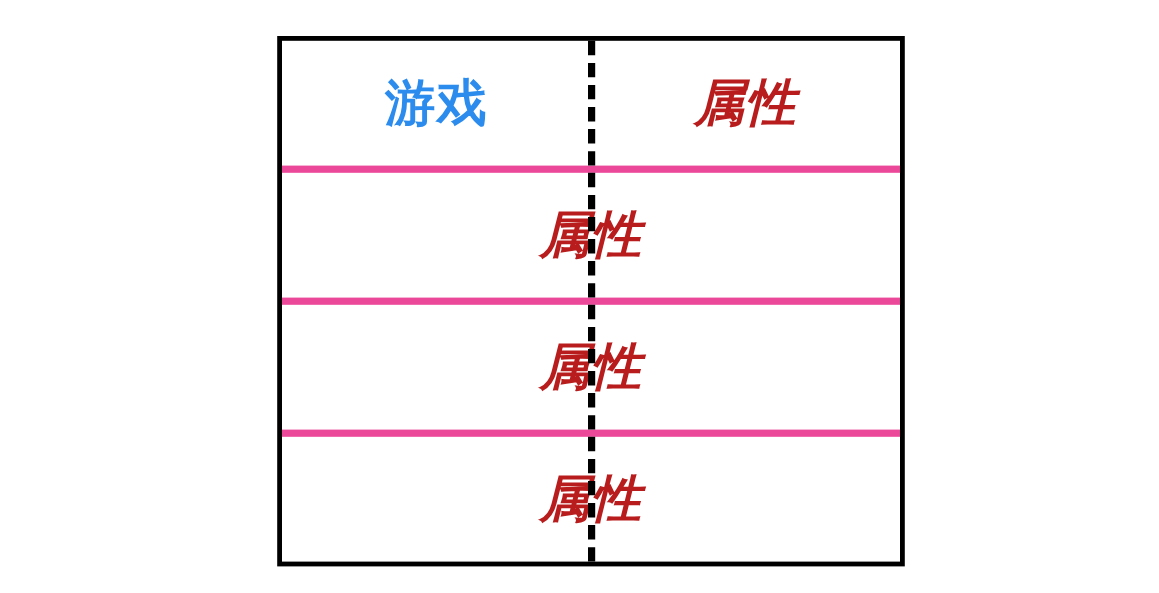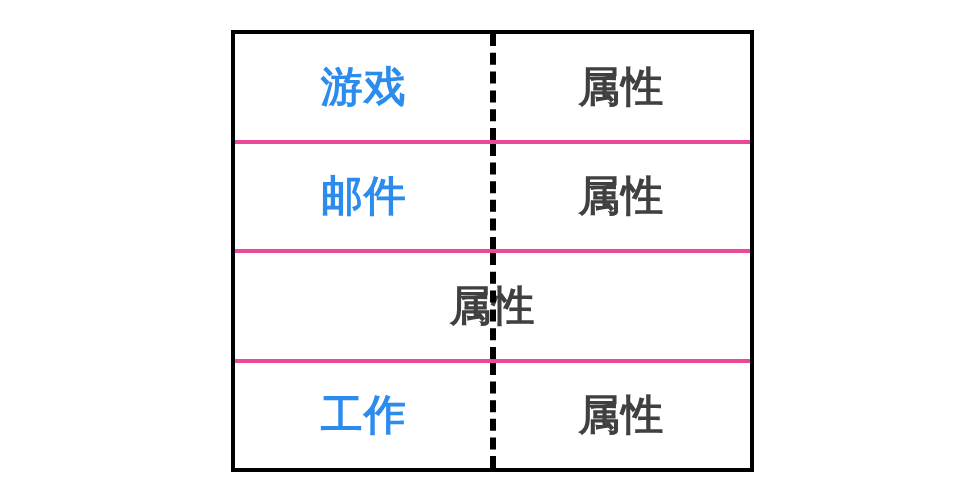--- a/index.html
+++ b/index.html
@@ -34,21 +34,21 @@
     display: flex;
     flex-direction: column;
   }
 
   .table-row {
     position: relative;
     flex: 1 1 0;
     display: flex;
     flex-direction: row;
     box-sizing: border-box;
-    border-bottom: 4px solid #ec4899;
+    border-bottom: 6px solid #ec4899;
   }
   .table-row:last-child {
     border-bottom: none;
   }
 
   .cell {
     flex: 1 1 50%;
     display: flex;
     align-items: center;
     justify-content: center;
@@ -62,21 +62,22 @@
     line-height: 1;
     letter-spacing: 1px;
     white-space: nowrap;
   }
 
   .cell-left .cell-text {
     color: #2b8cee;
   }
 
   .cell-right .cell-text {
-    color: #404040;
+    color: #b91c1c;
+    font-style: italic;
   }
 
   
   .row-divider {
     position: absolute;
     left: 50%;
     top: 0;
     bottom: 0;
     width: 0;
     transform: translateX(-50%);
@@ -95,40 +96,34 @@
       <div class="cell cell-left">
         <span class="cell-text">游戏</span>
       </div>
       <div class="row-divider"></div>
       <div class="cell cell-right">
         <span class="cell-text">属性</span>
       </div>
     </div>
 
     <div class="table-row">
-      <div class="cell cell-left">
-        <span class="cell-text">邮件</span>
-      </div>
       <div class="row-divider"></div>
       <div class="cell cell-right">
         <span class="cell-text">属性</span>
       </div>
     </div>
 
     <div class="table-row">
       <div class="row-divider"></div>
       <div class="cell cell-right">
         <span class="cell-text">属性</span>
       </div>
     </div>
 
     <div class="table-row">
-      <div class="cell cell-left">
-        <span class="cell-text">工作</span>
-      </div>
       <div class="row-divider"></div>
       <div class="cell cell-right">
         <span class="cell-text">属性</span>
       </div>
     </div>
 
   </div>
 
 </div>
 

